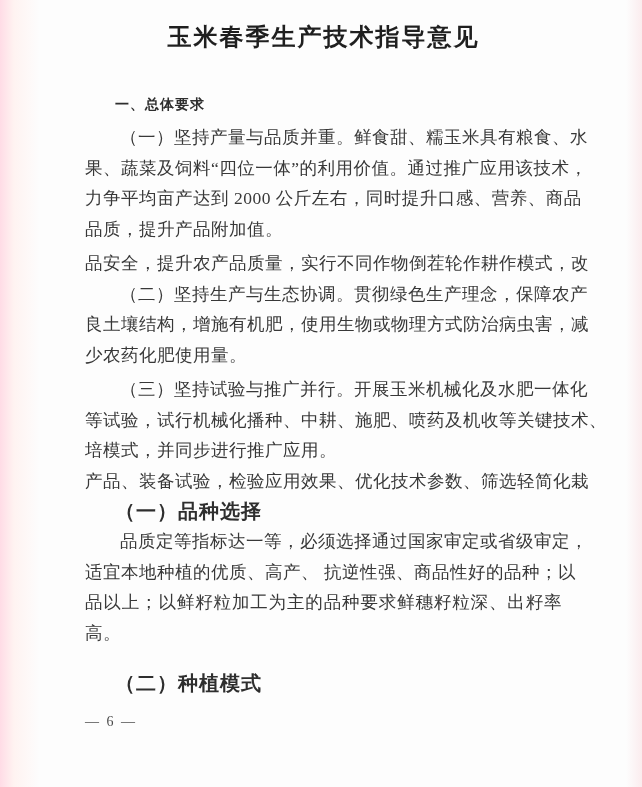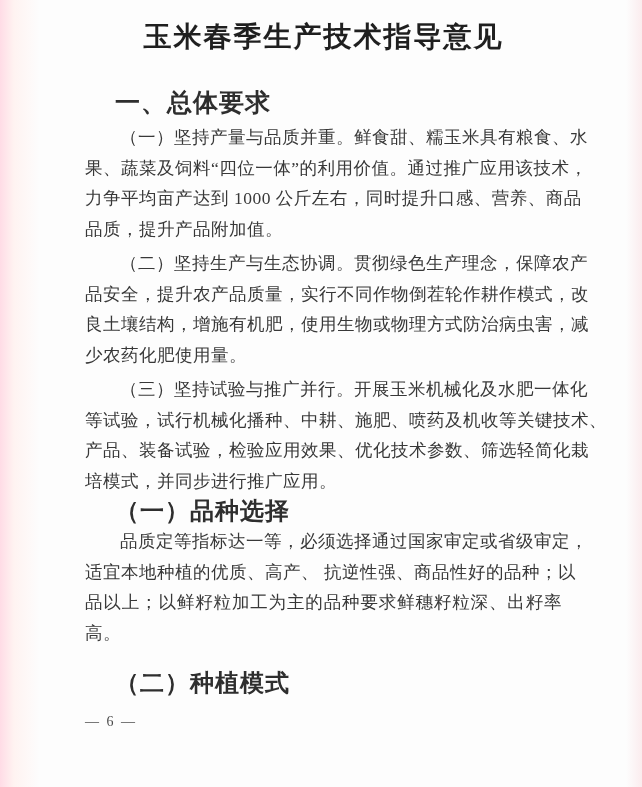--- a/index.html
+++ b/index.html
@@ -25,41 +25,41 @@
     background: linear-gradient(90deg, #ffdce6 0%, #fff3f1 35%, rgba(255,255,255,0) 100%);
     pointer-events: none;
   }
   .edge-right {
     position: absolute; right: 0; top: 0; bottom: 0; width: 16px;
     background: linear-gradient(270deg, #fbecee 0%, rgba(255,255,255,0) 100%);
     pointer-events: none;
   }
   .doc-title {
     text-align: center;
-    font-size: 28px;
+    font-size: 24px;
     font-weight: bold;
     color: #1f1f1f;
     letter-spacing: 2px;
     line-height: 34px;
     font-family: "Liberation Serif", "DejaVu Serif", serif;
   }
   .sec-heading {
     margin-top: 36px;
-    font-family: Liberation Mono, monospace;
+    font-family: Liberation Serif, serif;
     font-weight: bold;
-    font-size: 25px;
+    font-size: 14px;
     line-height: 30px;
     color: #2e2e2e;
     text-indent: 30px;
     letter-spacing: 1px;
   }
   .sec-heading.second { margin-top: 4px; }
   .sub-heading {
     font-weight: bold;
-    font-size: 24px;
+    font-size: 20px;
     line-height: 30px;
     color: #2e2e2e;
     text-indent: 30px;
     letter-spacing: 1px;
   }
   .sub-heading.last-sub { margin-top: 20px; }
   .para { margin-top: 4px; }
   .para.first-para { margin-top: 2px; }
   .para.no-gap { margin-top: 0; }
   .line {
@@ -87,36 +87,36 @@
   <div class="edge-left"></div>
   <div class="edge-right"></div>
 
   <div class="doc-title">玉米春季生产技术指导意见</div>
 
   <div class="sec-heading">一、总体要求</div>
 
   <div class="para first-para">
     <div class="line first">（一）坚持产量与品质并重。鲜食甜、糯玉米具有粮食、水</div>
     <div class="line">果、蔬菜及饲料“四位一体”的利用价值。通过推广应用该技术，</div>
-    <div class="line">力争平均亩产达到 1000 公斤左右，同时提升口感、营养、商品</div>
+    <div class="line">力争平均亩产达到 2000 公斤左右，同时提升口感、营养、商品</div>
     <div class="line last">品质，提升产品附加值。</div>
   </div>
 
   <div class="para">
+    <div class="line">品安全，提升农产品质量，实行不同作物倒茬轮作耕作模式，改</div>
     <div class="line first">（二）坚持生产与生态协调。贯彻绿色生产理念，保障农产</div>
-    <div class="line">品安全，提升农产品质量，实行不同作物倒茬轮作耕作模式，改</div>
     <div class="line">良土壤结构，增施有机肥，使用生物或物理方式防治病虫害，减</div>
     <div class="line last">少农药化肥使用量。</div>
   </div>
 
   <div class="para">
     <div class="line first">（三）坚持试验与推广并行。开展玉米机械化及水肥一体化</div>
     <div class="line">等试验，试行机械化播种、中耕、施肥、喷药及机收等关键技术、</div>
+    <div class="line last">培模式，并同步进行推广应用。</div>
     <div class="line">产品、装备试验，检验应用效果、优化技术参数、筛选轻简化栽</div>
-    <div class="line last">培模式，并同步进行推广应用。</div>
   </div>
 
 
   <div class="sub-heading">（一）品种选择</div>
 
   <div class="para no-gap">
     <div class="line first">品质定等指标达一等，必须选择通过国家审定或省级审定，</div>
     <div class="line">适宜本地种植的优质、高产、 抗逆性强、商品性好的品种；以</div>
     <div class="line last">品以上；以鲜籽粒加工为主的品种要求鲜穗籽粒深、出籽率高。</div>
   </div>

